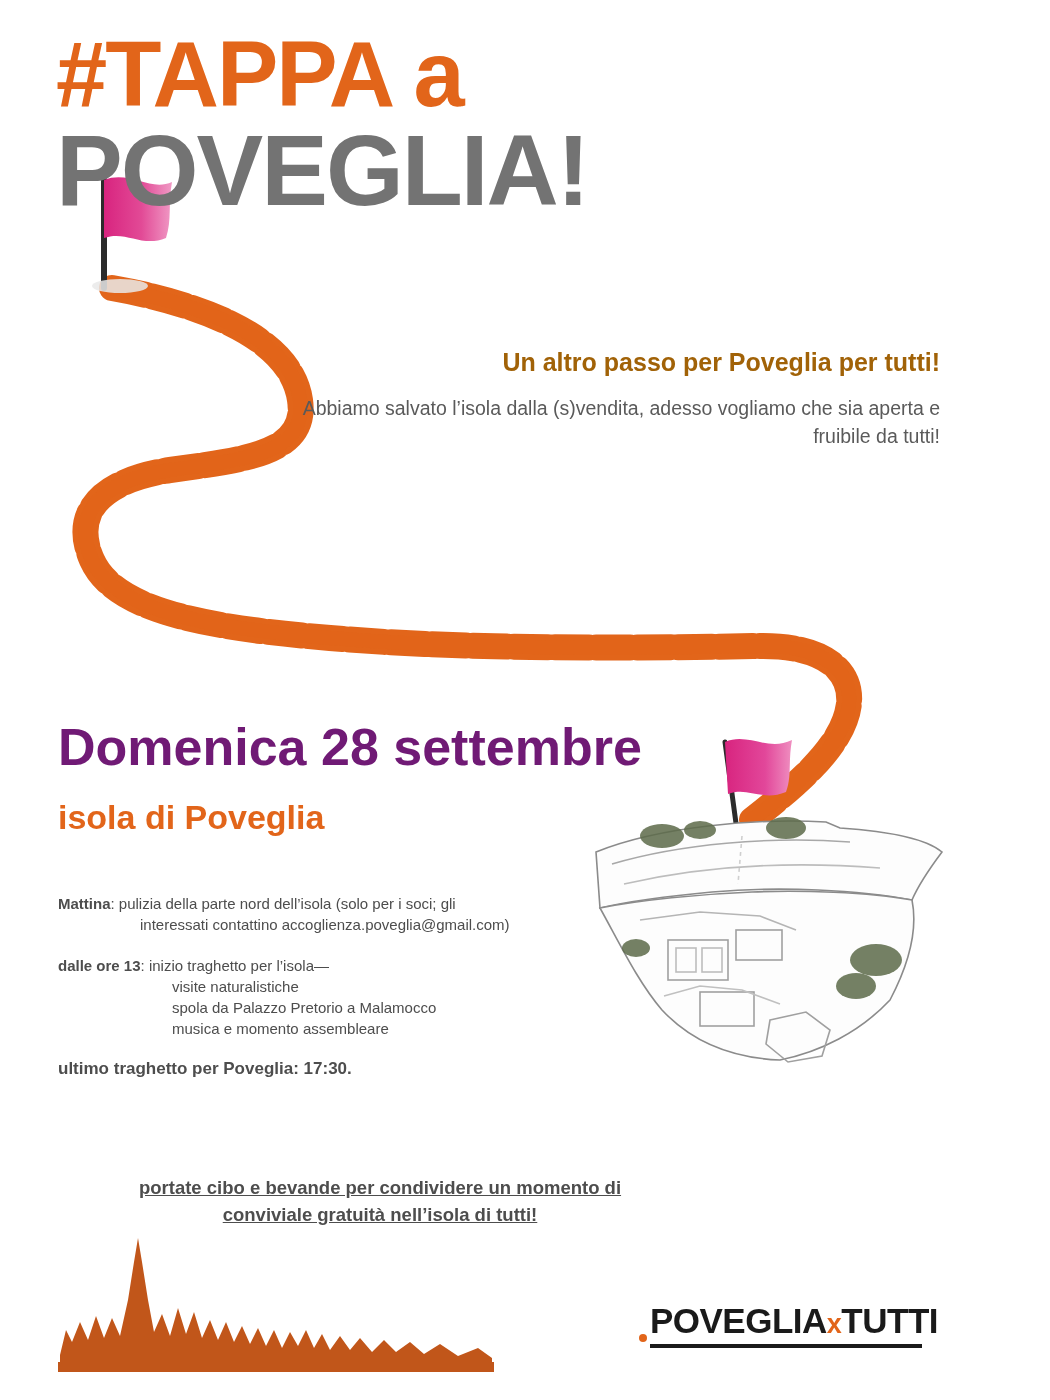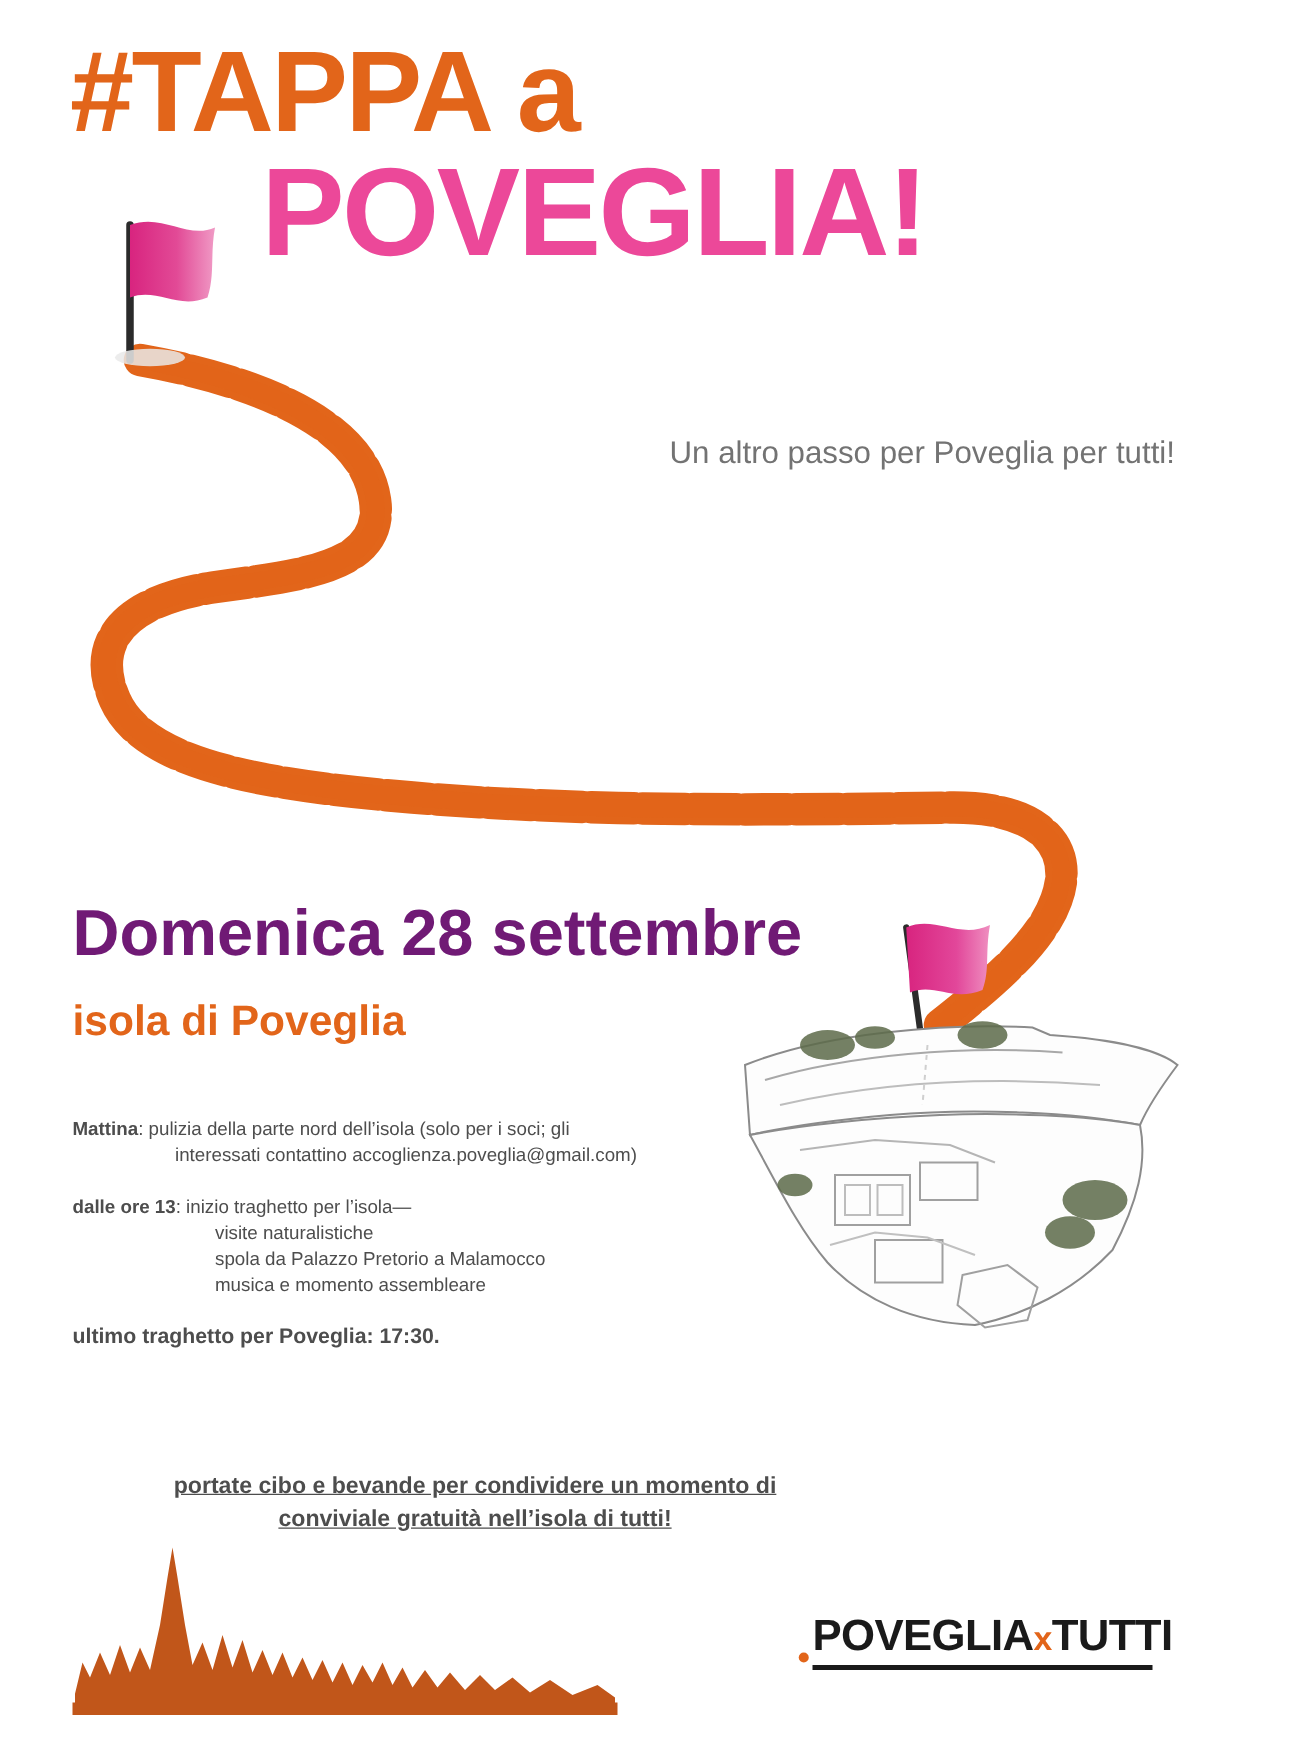--- a/index.html
+++ b/index.html
@@ -33,41 +33,41 @@
     font-weight: bold;
     color: #e2651a;
     letter-spacing: -2px;
     line-height: 1.0;
     margin: 0;
     white-space: nowrap;
   }
   .title-line2 {
     font-size: 100px;
     font-weight: bold;
-    color: #ec4899;
+    color: #737373;
     letter-spacing: -2px;
     line-height: 1.0;
     margin: 0;
-    text-align: right;
+    text-align: left;
     padding-right: 185px;
     white-space: nowrap;
   }
 
   
   .intro {
     position: absolute;
     left: 300px;
     top: 348px;
     width: 640px;
     text-align: right;
   }
   .intro-head {
     font-size: 25px;
-    font-weight: normal;
-    color: #737373;
+    font-weight: bold;
+    color: #a16207;
     margin: 0 0 18px 0;
   }
   .intro-body {
     font-size: 19.5px;
     line-height: 1.42;
     color: #5a5a5a;
     margin: 0;
   }
 
   
@@ -133,21 +133,21 @@
     font-weight: bold;
     line-height: 1.45;
     color: #4d4d4d;
     text-decoration: underline;
   }
 
   
   .logo {
     position: absolute;
     right: 112px;
-    bottom: 64px;
+    bottom: 52px;
     text-align: left;
   }
   .logo-text {
     font-size: 35px;
     font-weight: bold;
     color: #1a1a1a;
     letter-spacing: -0.5px;
     line-height: 1;
     white-space: nowrap;
   }
@@ -280,20 +280,21 @@
     </g>
   </svg>
 
   <div class="title-block">
     <h1 class="title-line1">#TAPPA a</h1>
     <h1 class="title-line2">POVEGLIA!</h1>
   </div>
 
   <div class="intro">
     <p class="intro-head">Un altro passo per Poveglia per tutti!</p>
+    <p class="intro-body">Abbiamo salvato l’isola dalla (s)vendita, adesso vogliamo che sia aperta e fruibile da tutti!</p>
   </div>
 
   <div class="date-block">
     <p class="date-main">Domenica 28 settembre</p>
     <p class="date-sub">isola di Poveglia</p>
   </div>
 
   <div class="schedule">
 
     <div class="sched-item">

